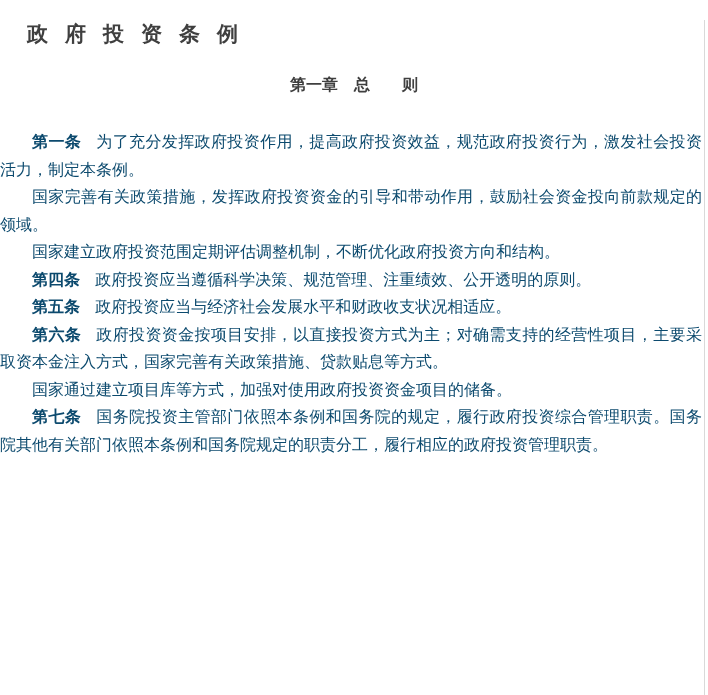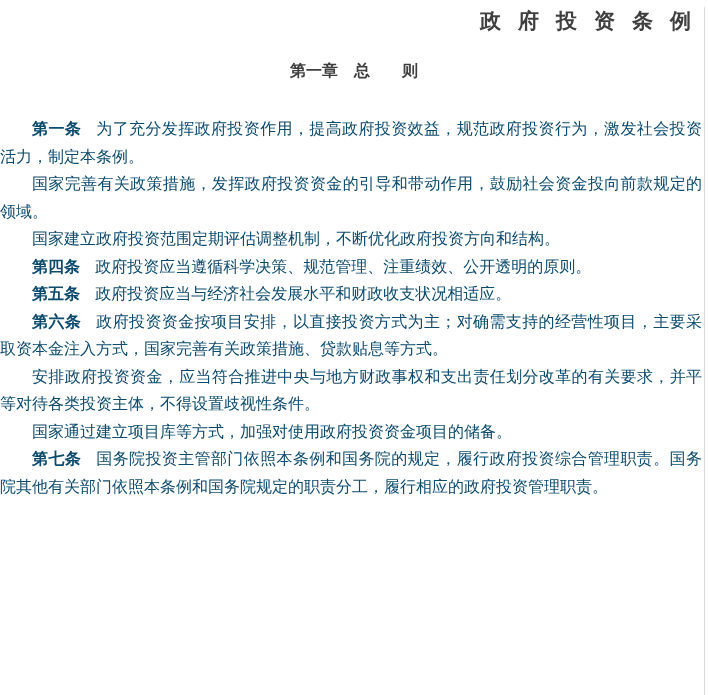--- a/index.html
+++ b/index.html
@@ -22,37 +22,36 @@
   }
   .page-right-border {
     position: absolute;
     top: 0;
     bottom: 0;
     right: 3px;
     width: 1px;
     background: #d9d9d9;
   }
   .doc-title {
-    margin: 7px 0 0 0;
-    text-align: right;
+    margin: 20px 0 0 0;
+    text-align: left;
     font-size: 21px;
     font-weight: bold;
     line-height: 28px;
     letter-spacing: 17px;
-    padding-left: 9px; 
+    padding-left: 27px; 
     color: #3f3f3f;
   }
   .chapter-heading {
     margin: 26px 0 0 0;
     text-align: center;
     font-size: 16px;
     font-weight: bold;
     line-height: 22px;
     color: #3f3f3f;
-    font-family: Liberation Mono, monospace;
   }
   .chapter-label {
     display: inline-block;
     margin-right: 16px;
   }
   .chapter-title {
     display: inline-block;
     letter-spacing: 32px;
     margin-right: -32px; 
   }
@@ -87,18 +86,17 @@
 
   <h2 class="chapter-heading"><span class="chapter-label">第一章</span><span class="chapter-title">总则</span></h2>
 
   <div class="body-text">
     <p><b class="lead">第一条</b><span>为了充分发挥政府投资作用，提高政府投资效益，规范政府投资行为，激发社会投资活力，制定本条例。</span></p>
     <p><span>国家完善有关政策措施，发挥政府投资资金的引导和带动作用，鼓励社会资金投向前款规定的领域。</span></p>
     <p><span>国家建立政府投资范围定期评估调整机制，不断优化政府投资方向和结构。</span></p>
     <p><b class="lead">第四条</b><span>政府投资应当遵循科学决策、规范管理、注重绩效、公开透明的原则。</span></p>
     <p><b class="lead">第五条</b><span>政府投资应当与经济社会发展水平和财政收支状况相适应。</span></p>
     <p><b class="lead">第六条</b><span>政府投资资金按项目安排，以直接投资方式为主；对确需支持的经营性项目，主要采取资本金注入方式，国家完善有关政策措施、贷款贴息等方式。</span></p>
-    <p><span>安排政府投资资金，应当符合推进中央与地方财政事权和支出责任划分改革的有关要求，并平等对待各类投资主体，不得设置歧视性条件。</span></p>
     <p><span>国家通过建立项目库等方式，加强对使用政府投资资金项目的储备。</span></p>
     <p><b class="lead">第七条</b><span>国务院投资主管部门依照本条例和国务院的规定，履行政府投资综合管理职责。国务院其他有关部门依照本条例和国务院规定的职责分工，履行相应的政府投资管理职责。</span></p>
 
   </div>
 </div>
 
 </body></html>

